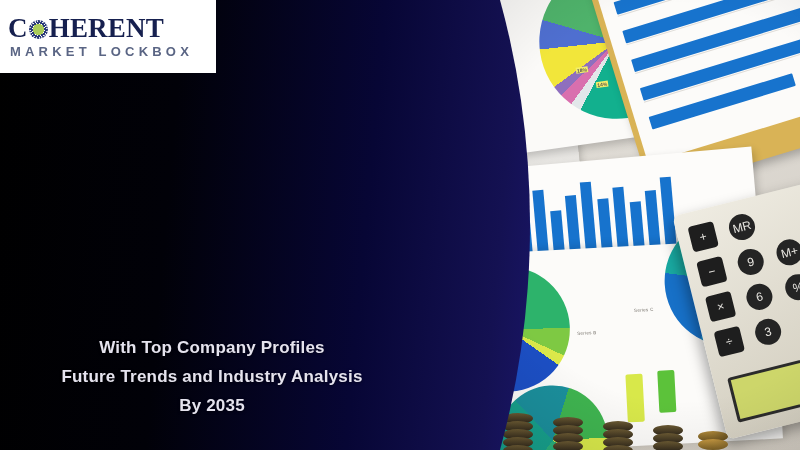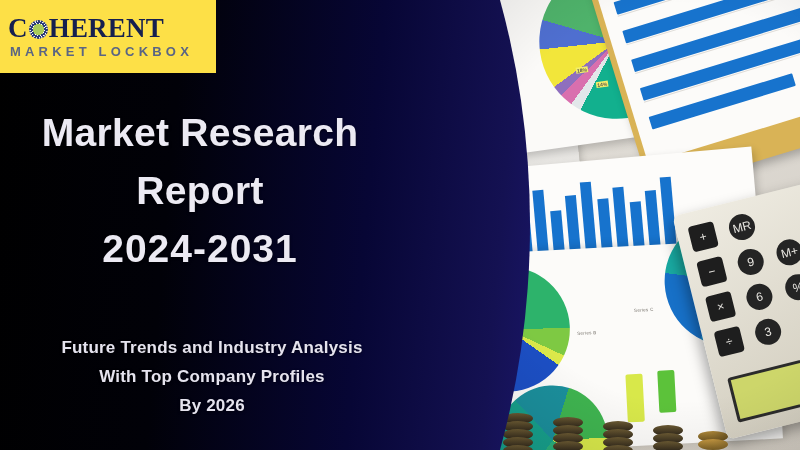--- a/index.html
+++ b/index.html
@@ -119,21 +119,21 @@
 
   
   .panel{
     position:absolute;left:0;top:0;width:800px;height:450px;
     background:linear-gradient(95deg,#000000 0%,#010108 22%,#070635 46%,#141152 62%,#221c86 78%,#2a1f93 100%);
     -webkit-clip-path: ellipse(470px 640px at 60px 225px);
             clip-path: ellipse(470px 640px at 60px 225px);
   }
 
   
-  .logo-box{position:absolute;left:0;top:0;width:216px;height:73px;background:#fde047;}
+  .logo-box{position:absolute;left:0;top:0;width:216px;height:73px;background:#ffffff;}
   .logo-word{position:absolute;left:8px;top:13px;width:200px;height:28px;
      font-family:"Liberation Serif",serif;font-size:27px;font-weight:bold;color:#16204f;
      letter-spacing:.2px;white-space:nowrap;}
   .globe{display:inline-block;width:19px;height:19px;border-radius:50%;vertical-align:-2px;
      margin:0 1px;position:relative;
      background:
        radial-gradient(circle at 50% 50%, #aacb5a 0 42%, rgba(0,0,0,0) 43%),
        repeating-conic-gradient(from 0deg,#2b3a7a 0deg 9deg, rgba(255,255,255,0) 9deg 18deg),
        repeating-radial-gradient(circle at 50% 50%, #2b3a7a 0 1px, rgba(255,255,255,0) 1px 3.2px),
        #ffffff;
@@ -289,25 +289,20 @@
 
   <div class="panel"></div>
 
   <div class="logo-box">
     <div class="logo-word">
       <span>C</span><span class="globe"></span><span>HERENT</span>
     </div>
     <div class="logo-sub">MARKET LOCKBOX</div>
   </div>
 
-  <div class="headline">
-    <span class="l1">Market Research</span>
-    <span class="l2">Report</span>
-    <span class="l3">2024-2031</span>
+
+  <div class="subline">
+    <span>With Top Company Profiles</span>
+    <span>Future Trends and Industry Analysis</span>
+    <span>By 2035</span>
   </div>
 
-  <div class="subline">
-    <span>Future Trends and Industry Analysis</span>
-    <span>With Top Company Profiles</span>
-    <span>By 2026</span>
-  </div>
-
 </div>
 
 </body></html>

